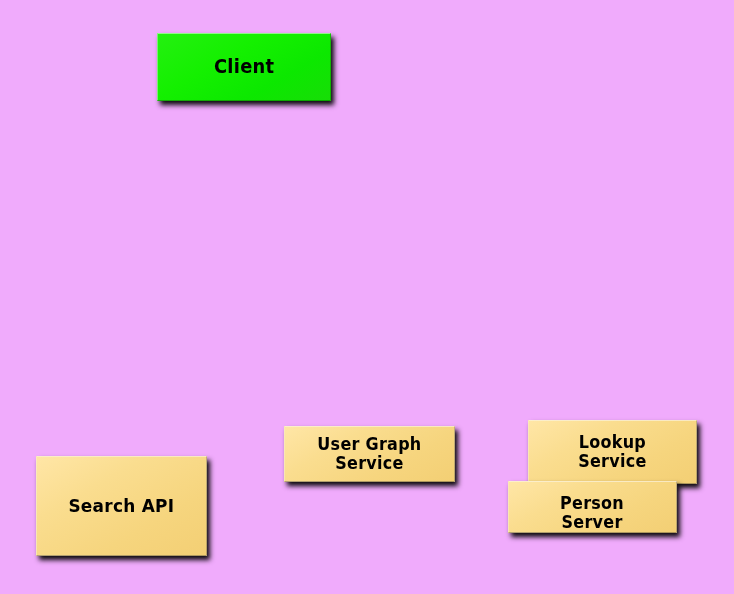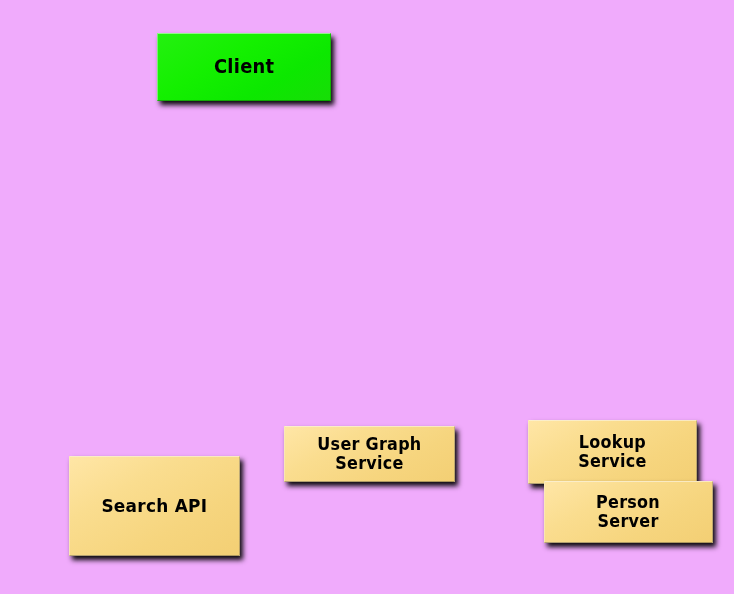--- a/index.html
+++ b/index.html
@@ -65,43 +65,43 @@
   
   .node-light {
     background: linear-gradient(150deg, #ffe6a6 0%, #fadd8f 32%, #f6d57e 68%, #f3cf74 100%);
   }
   .node-searchapi {
     left: 36px;
     top: 456px;
     width: 171px;
     height: 100px;
     font-size: 18px;
-    margin-left: 33px;
   }
   .node-usergraph {
     left: 284px;
     top: 426px;
     width: 171px;
     height: 56px;
     font-size: 17px;
   }
   .node-lookup {
     left: 528px;
     top: 372px;
     width: 169px;
     height: 64px;
     font-size: 17px;
     margin-top: 48px;
   }
   .node-personserver {
-    left: 544px;
+    left: 508px;
     top: 481px;
     width: 169px;
-    height: 62px;
+    height: 52px;
     font-size: 17px;
+    align-items: flex-end;
   }
 </style>
 </head>
 <body>
 
 <div id="canvas">
 
   <div class="node node-client">
     <span class="label">Client</span>
   </div>

